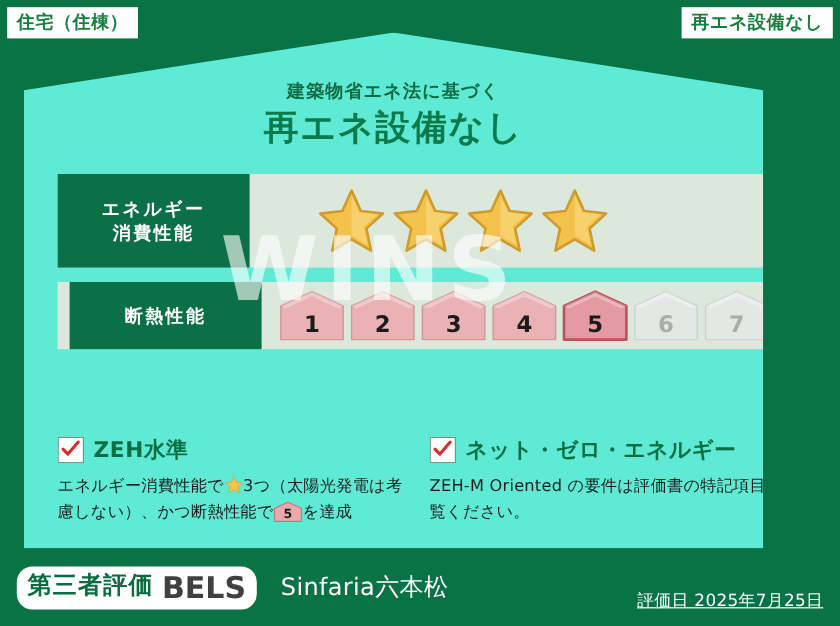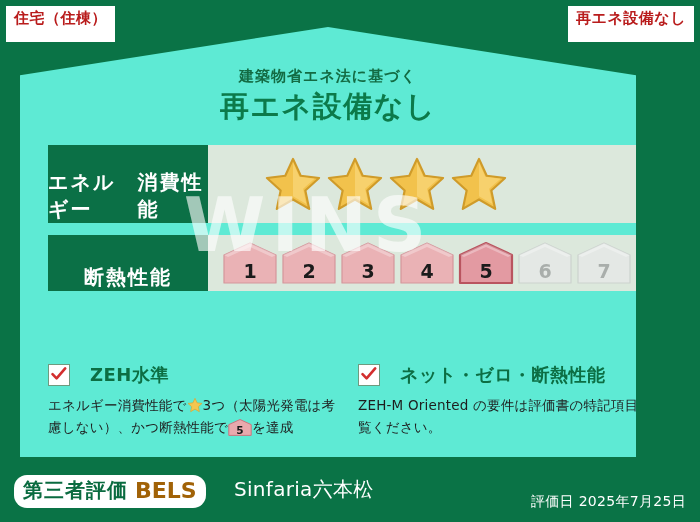--- a/index.html
+++ b/index.html
@@ -6,23 +6,23 @@
   body{
     width:700px;height:522px;overflow:hidden;
     font-family:"DejaVu Sans","Liberation Sans",sans-serif;
     background:#0a7346;
     position:relative;
   }
   .label-root{position:absolute;inset:0;width:700px;height:522px;background:#0a7346;overflow:hidden;}
 
   
   .badge{
-    position:absolute;top:6px;background:#ffffff;color:#b91c1c;
+    position:absolute;top:6px;background:#ffffff;color:#15803d;
     font-weight:bold;font-size:15px;letter-spacing:.5px;
-    padding:4px 8px 15px 8px;line-height:1.15;white-space:nowrap;
+    padding:4px 8px 5px 8px;line-height:1.15;white-space:nowrap;
   }
   .badge-left{left:6px;}
   .badge-right{right:6px;}
 
   
   .panel{
     position:absolute;left:20px;top:27px;width:616px;height:430px;
     background:#5eead4;
     clip-path:polygon(0% 11.2%, 50% 0%, 100% 11.2%, 100% 100%, 0% 100%);
   }
@@ -35,25 +35,25 @@
   }
   .title-main{
     color:#0c7a4a;font-size:29px;font-weight:bold;letter-spacing:1.5px;
     margin-top:8px;line-height:1;
   }
 
   
   .rows{position:absolute;left:28px;top:118px;width:604px;}
   .row{display:flex;align-items:stretch;height:78px;background:#dce8dc;}
   .row + .row{margin-top:12px;}
-  .row-ins{height:56px;}
+  .row-ins{height:56px;padding-left:10px;}
   .row-label{
     width:160px;flex:0 0 160px;background:#0b7046;color:#ffffff;
-    display:flex;flex-direction:row;align-items:flex-end;justify-content:center;
-    font-weight:bold;font-size:20px;letter-spacing:2px;line-height:1.35;
+    display:flex;flex-direction:column;align-items:center;justify-content:center;
+    font-weight:bold;font-size:15px;letter-spacing:2px;line-height:1.35;
   }
   .row-label span{display:block;}
   .row-body{flex:1 1 auto;position:relative;display:flex;align-items:center;}
 
   
   .stars{display:flex;align-items:center;gap:4px;padding-left:56px;}
   .star{width:58px;height:58px;display:block;}
 
   
   .houses{display:flex;align-items:flex-end;gap:3px;padding-left:14px;}
@@ -61,21 +61,21 @@
   .house-num{
     position:absolute;left:0;right:0;bottom:4px;text-align:center;
     font-size:19px;font-weight:bold;line-height:1;
   }
   .house-on .house-num{color:#1b1b1b;}
   .house-off .house-num{color:#a9aeab;}
 
   
   .notes{position:absolute;left:28px;top:335px;width:620px;display:flex;gap:14px;}
   .note{width:310px;}
-  .note-head{display:flex;align-items:center;gap:20px;height:26px;}
+  .note-head{display:flex;align-items:center;gap:8px;height:26px;}
   .chk{
     width:20px;height:20px;flex:0 0 20px;border:1.5px solid #6f9a7f;background:#fff;
     position:relative;display:block;
   }
   .chk svg{position:absolute;left:1px;top:0px;}
   .note-title{
     color:#0c6e43;font-size:18px;font-weight:bold;letter-spacing:.5px;white-space:nowrap;
   }
   .zehm-logo{margin-left:4px;display:flex;align-items:flex-start;}
   .note-body{
@@ -88,26 +88,26 @@
     font-size:10.5px;font-weight:bold;color:#1b1b1b;line-height:1;
   }
 
   
   .footer{position:absolute;left:0;bottom:0;width:700px;height:60px;}
   .bels-box{
     position:absolute;left:14px;bottom:14px;background:#ffffff;
     padding:5px 9px 6px 9px;display:flex;align-items:flex-start;gap:7px;border-radius:13px;
   }
   .bels-jp{color:#0a6b40;font-size:20px;font-weight:bold;letter-spacing:1px;line-height:1;}
-  .bels-en{color:#a16207;font-size:22px;font-weight:bold;letter-spacing:0px;line-height:1;}
+  .bels-en{color:#404040;font-size:25px;font-weight:bold;letter-spacing:0px;line-height:1;}
   .bldg-name{
     position:absolute;left:234px;bottom:19px;color:#ffffff;font-size:20px;letter-spacing:.3px;
   }
   .footer-right{position:absolute;right:14px;bottom:12px;text-align:right;}
-  .eval-date{color:#ffffff;font-size:14px;line-height:1.2;letter-spacing:.3px;}
+  .eval-date{color:#ffffff;font-size:14px;line-height:1.2;letter-spacing:.3px;text-decoration:underline;}
   .eval-id{color:#cfe3d6;font-size:9.5px;margin-top:4px;letter-spacing:.2px;}
 
   
   .watermark{
     position:absolute;left:0;top:188px;width:616px;text-align:center;
     font-size:74px;font-weight:bold;color:rgba(255,255,255,.62);
     letter-spacing:6px;line-height:1;pointer-events:none;z-index:5;
   }
 </style>
 </head>
@@ -215,21 +215,21 @@
           </div>
         </div>
 
         <div class="note">
           <div class="note-head">
             <span class="chk">
               <svg width="18" height="18" viewBox="0 0 18 18" aria-hidden="true">
                 <path d="M2.5 9.2 L6.6 13.4 L15.2 3.4" fill="none" stroke="#d32f2f" stroke-width="2.6" stroke-linecap="round" stroke-linejoin="round"></path>
               </svg>
             </span>
-            <span class="note-title">ネット・ゼロ・断熱性能</span>
+            <span class="note-title">ネット・ゼロ・エネルギー</span>
             <span class="zehm-logo">
               <svg width="52" height="28" viewBox="0 0 52 28">
                 <path d="M22 24 L22 10 L31 3 L40 10 L40 24 Z" fill="#ffffff" stroke="#1f7a46" stroke-width="1.6" stroke-linejoin="round"></path>
                 <path d="M20.5 12 C14 12, 12 18, 16.5 21.5 C19 23.5, 22 23, 23.5 20.5" fill="none" stroke="#8cc63f" stroke-width="2.2" stroke-linecap="round"></path>
                 <text x="31" y="19" font-family="DejaVu Sans, sans-serif" font-size="7.4" font-weight="bold" fill="#1f7a46" text-anchor="middle">ZEH-M</text>
                 <text x="45.5" y="18" font-family="DejaVu Sans, sans-serif" font-size="3.6" font-weight="bold" fill="#1f7a46">ZEH-M</text>
                 <text x="45.5" y="22" font-family="DejaVu Sans, sans-serif" font-size="3.6" font-weight="bold" fill="#1f7a46">Oriented</text>
               </svg>
             </span>
           </div>

